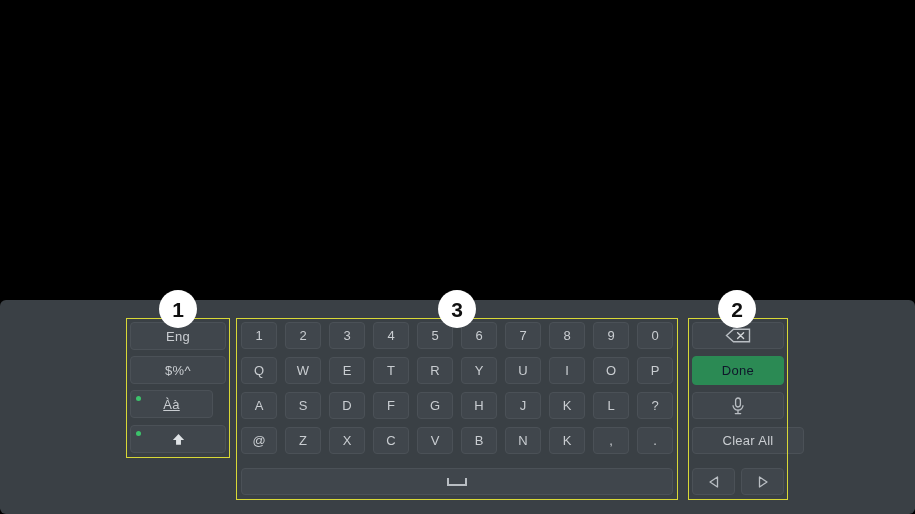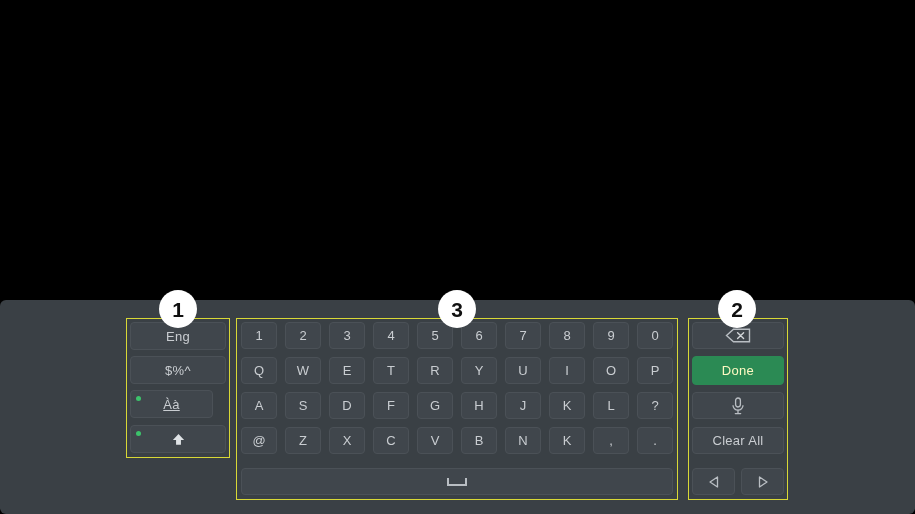--- a/index.html
+++ b/index.html
@@ -51,21 +51,21 @@
     align-items: center;
     justify-content: center;
     box-sizing: border-box;
     text-align: center;
     line-height: 1;
     user-select: none;
   }
   .key.green {
     background: #2b8a54;
     border-color: #2b8a54;
-    color: #fef9c3;
+    color: #0f172a;
     font-size: 14px;
   }
   .key .dot {
     position: absolute;
     left: 5px;
     top: 5px;
     width: 5px;
     height: 5px;
     border-radius: 50%;
     background: #3cc36b;
@@ -292,21 +292,21 @@
       <div class="key" style="left:692px; top:92px; width:92px; height:27px;">
         <span>
           <svg class="icon-svg" width="14" height="18" viewBox="0 0 14 18" aria-hidden="true">
             <rect x="4.6" y="1" width="4.8" height="9" rx="2.4" fill="none" stroke="#b9bec3" stroke-width="1.3"></rect>
             <path d="M2 8.2 A5 5 0 0 0 12 8.2" fill="none" stroke="#b9bec3" stroke-width="1.3"></path>
             <path d="M7 13.2 L7 16.4 M4.3 16.6 L9.7 16.6" stroke="#b9bec3" stroke-width="1.3" stroke-linecap="round"></path>
           </svg>
         </span>
       </div>
 
-      <div class="key" style="left:692px; top:127px; width:92px; height:27px;justify-content:center;">
+      <div class="key" style="left:692px; top:127px; width:112px; height:27px;justify-content:center;">
         <span class="glyph-text">Clear All</span>
       </div>
 
       <div class="key" style="left:692px; top:168px; width:43px; height:27px;">
         <span>
           <svg class="icon-svg" width="14" height="14" viewBox="0 0 14 14" aria-hidden="true">
             <path d="M10.5 2 L3 7 L10.5 12 Z" fill="none" stroke="#b9bec3" stroke-width="1.3" stroke-linejoin="round"></path>
           </svg>
         </span>
       </div>

